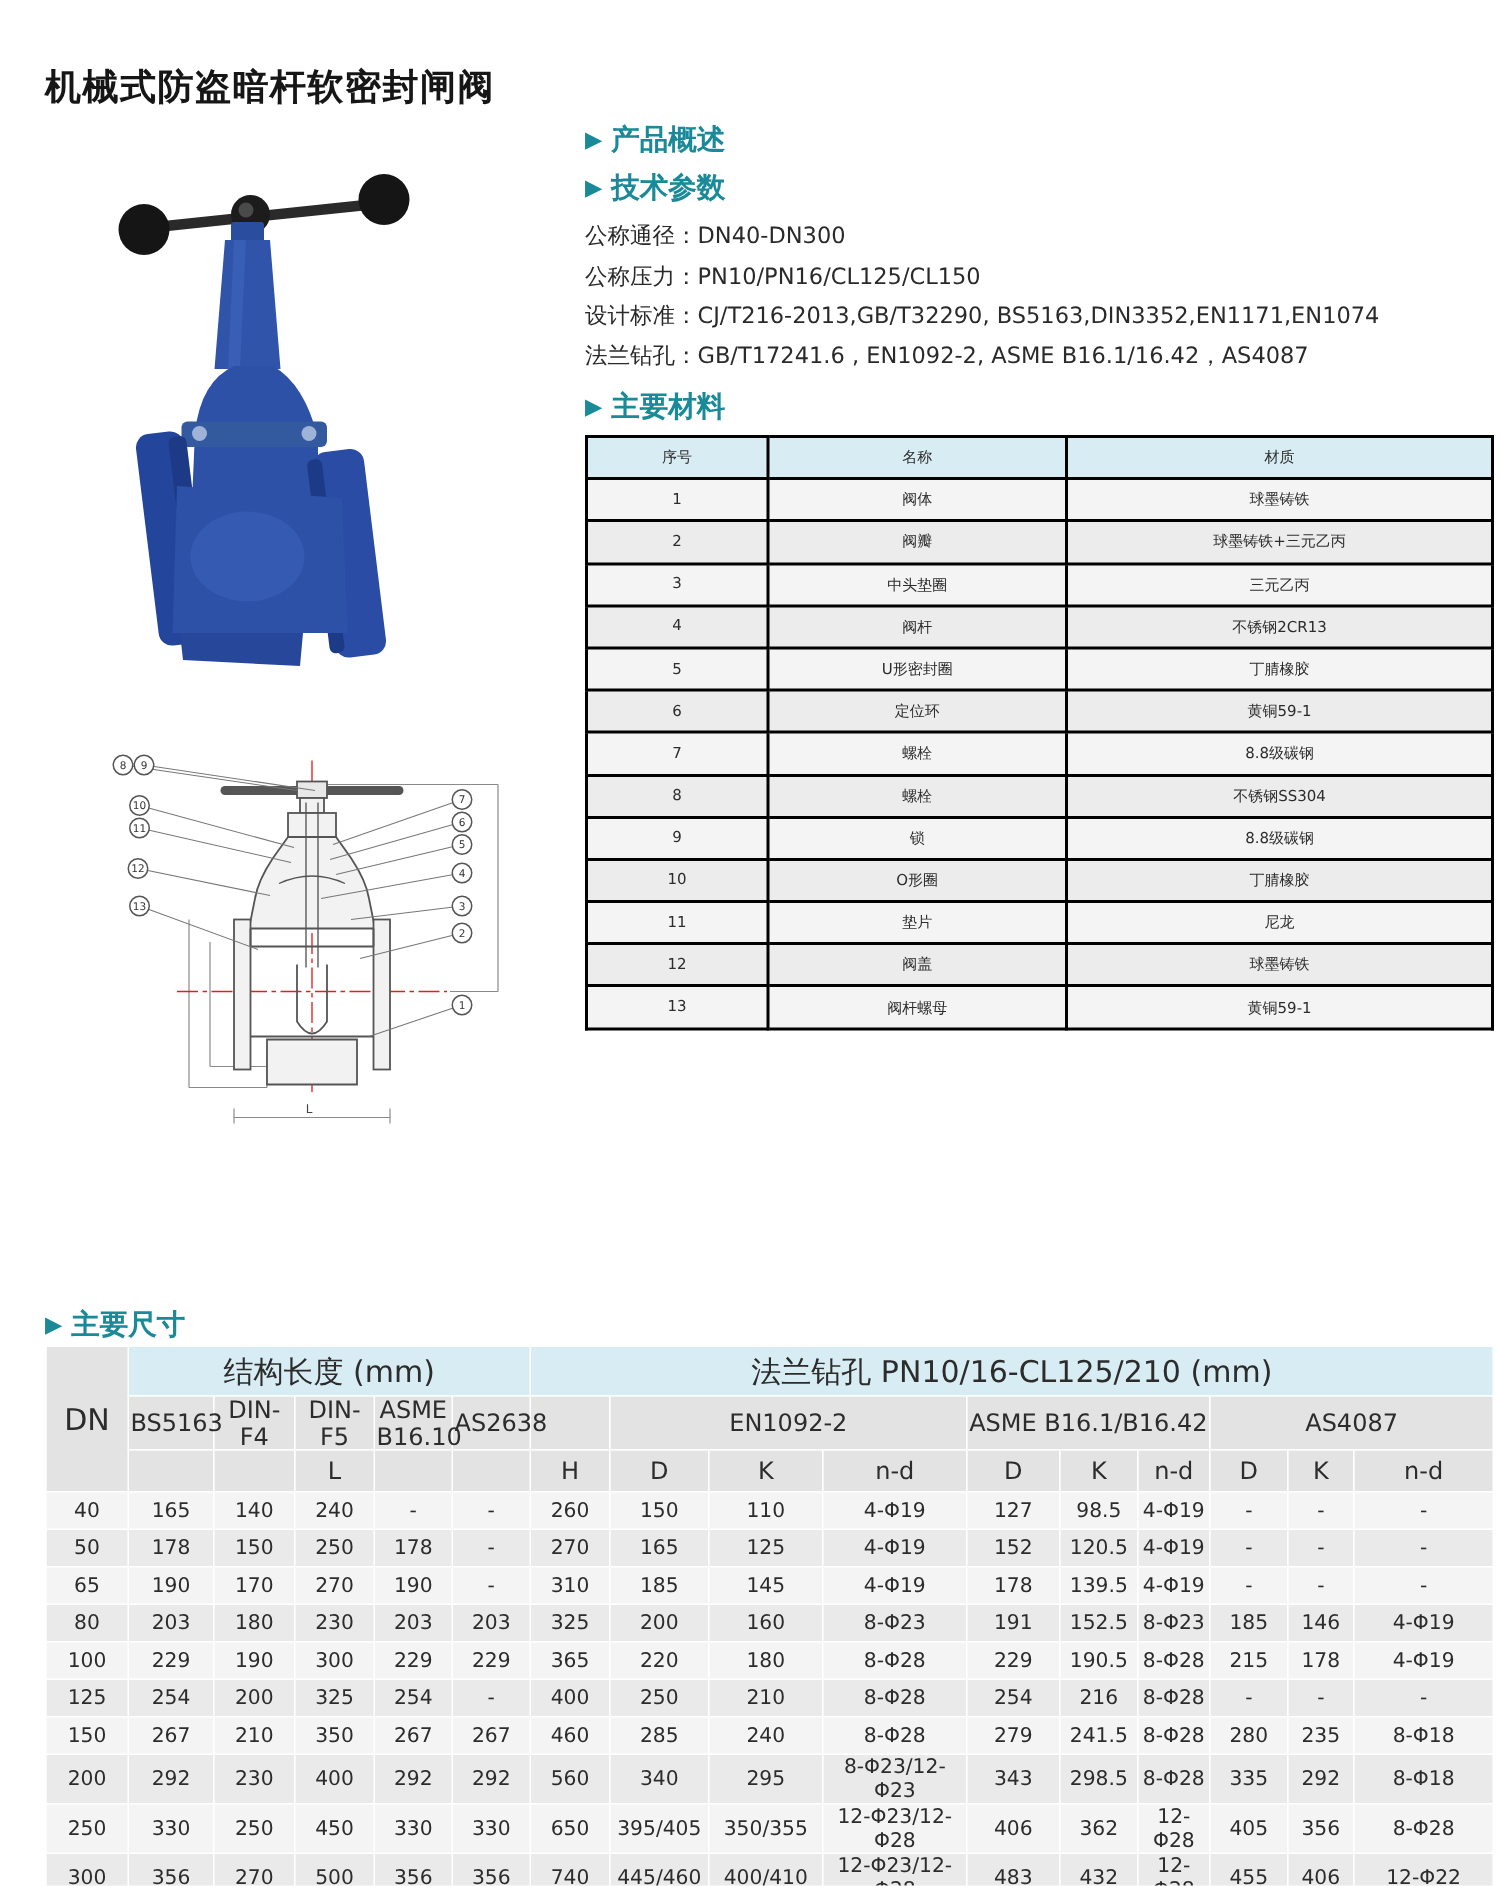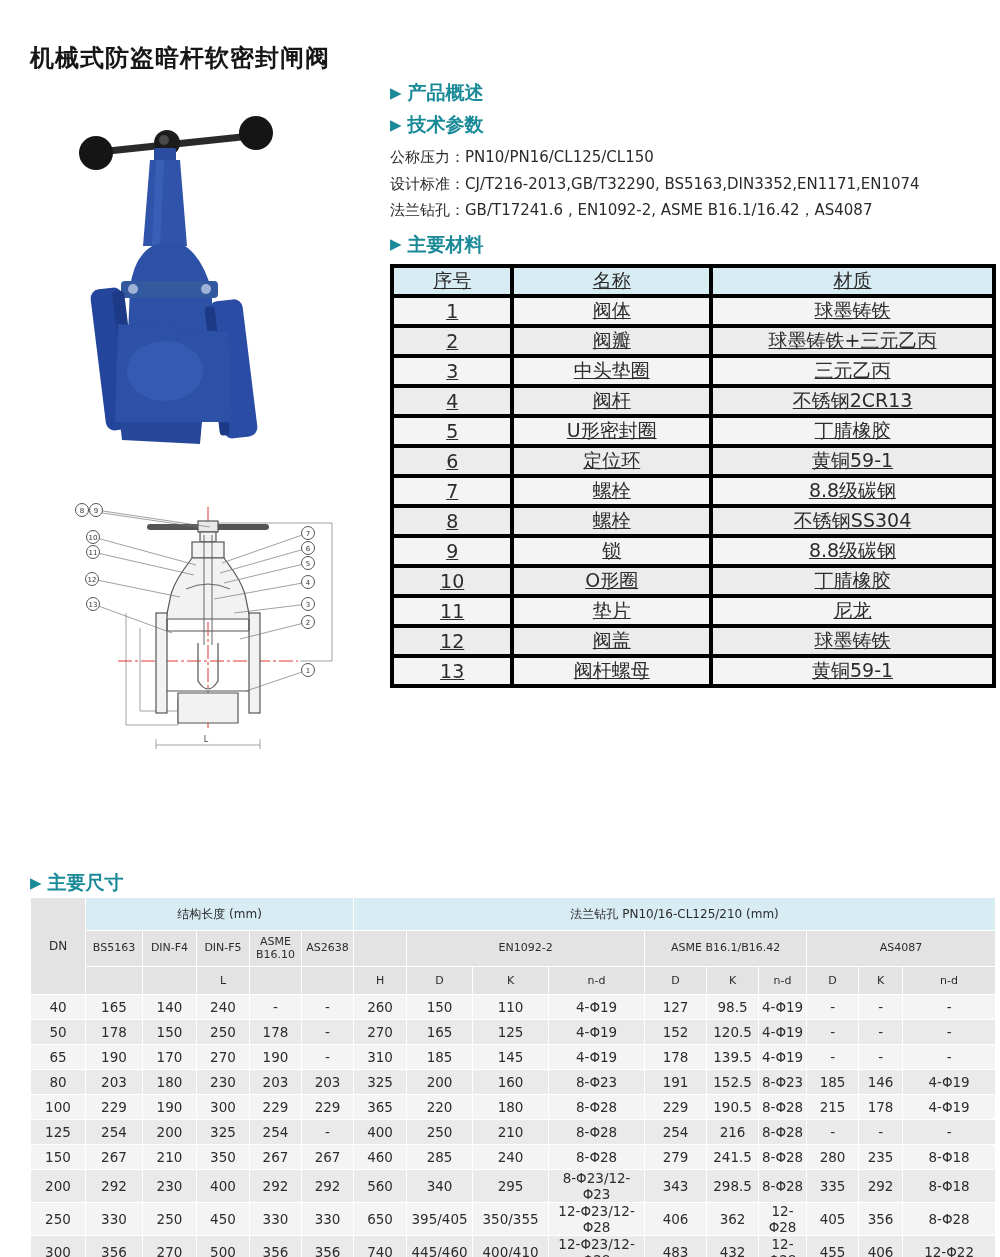--- a/index.html
+++ b/index.html
@@ -24,39 +24,39 @@
   .overview-body {
     font-size:15px; line-height:28px; color:#333;
     text-indent:2em; text-align:justify; margin-bottom:8px;
   }
   .params { margin-top:2px; margin-bottom:8px; }
   .param-line { font-size:15px; line-height:26.5px; color:#2a2a2a; white-space:nowrap; }
   .param-line .plabel::after { content:"："; }
   
   table.materials { width:100%; border-collapse:collapse; margin-top:4px; }
   table.materials th, table.materials td {
-    border:4px solid #000000; text-align:center; font-size:19px; font-weight:normal;
-    height:28.2px; padding:0 4px; color:#2c2c2c;text-decoration:underline;
+    border:2px solid #000000; text-align:center; font-size:10px; font-weight:normal;
+    height:28.2px; padding:0 4px; color:#2c2c2c;
   }
   table.materials thead th { background:var(--hdrblue); }
   table.materials col.c1 { width:20%; } table.materials col.c2 { width:33%; }
   table.materials tbody tr:nth-child(odd) td { background:#f4f4f4; }
   table.materials tbody tr:nth-child(even) td { background:#ececec; }
   
   .dims-head { position:absolute; left:30px; top:870px; }
   table.dims {
     position:absolute; left:30px; top:897px; width:965px;
     border-collapse:collapse; table-layout:fixed;
   }
   table.dims th, table.dims td {
     border:1px solid #fff; text-align:center; vertical-align:middle;
     font-weight:normal; color:#2c2c2c; padding:0 1px;
   }
-  table.dims thead th { background:var(--hdrgray); font-size:11px; }
-  table.dims thead tr.grp th { height:33px; font-size:12px; }
+  table.dims thead th { background:var(--hdrgray); font-size:16px; }
+  table.dims thead tr.grp th { height:33px; font-size:20px; }
   table.dims thead tr.grp th.blue { background:var(--hdrblue); }
   table.dims thead tr.std th { height:36px; line-height:1.1; }
   table.dims thead tr.sub th { height:28px; }
   table.dims tbody td { height:25px; font-size:13.5px; }
   table.dims tbody tr:nth-child(odd) td { background:#f4f4f4; }
   table.dims tbody tr:nth-child(even) td { background:#eaeaea; }
   svg text { font-family:"DejaVu Sans","Liberation Sans",sans-serif; }
 </style>
 </head>
 <body>
@@ -178,20 +178,21 @@
   <div class="sec-head">
     <span class="tri">▶</span>
     <span>产品概述</span>
   </div>
 
   <div class="sec-head">
     <span class="tri">▶</span>
     <span>技术参数</span>
   </div>
   <div class="params" id="params-list">
+      <div class="param-line"><span class="plabel">公称通径</span><span>DN40-DN300</span></div>
       <div class="param-line"><span class="plabel">公称压力</span><span>PN10/PN16/CL125/CL150</span></div>
       <div class="param-line"><span class="plabel">设计标准</span><span>CJ/T216-2013,GB/T32290, BS5163,DIN3352,EN1171,EN1074</span></div>
       <div class="param-line"><span class="plabel">法兰钻孔</span><span>GB/T17241.6 , EN1092-2, ASME B16.1/16.42，AS4087</span></div>
     </div>
 
   <div class="sec-head">
     <span class="tri">▶</span>
     <span>主要材料</span>
   </div>
   <table class="materials">

